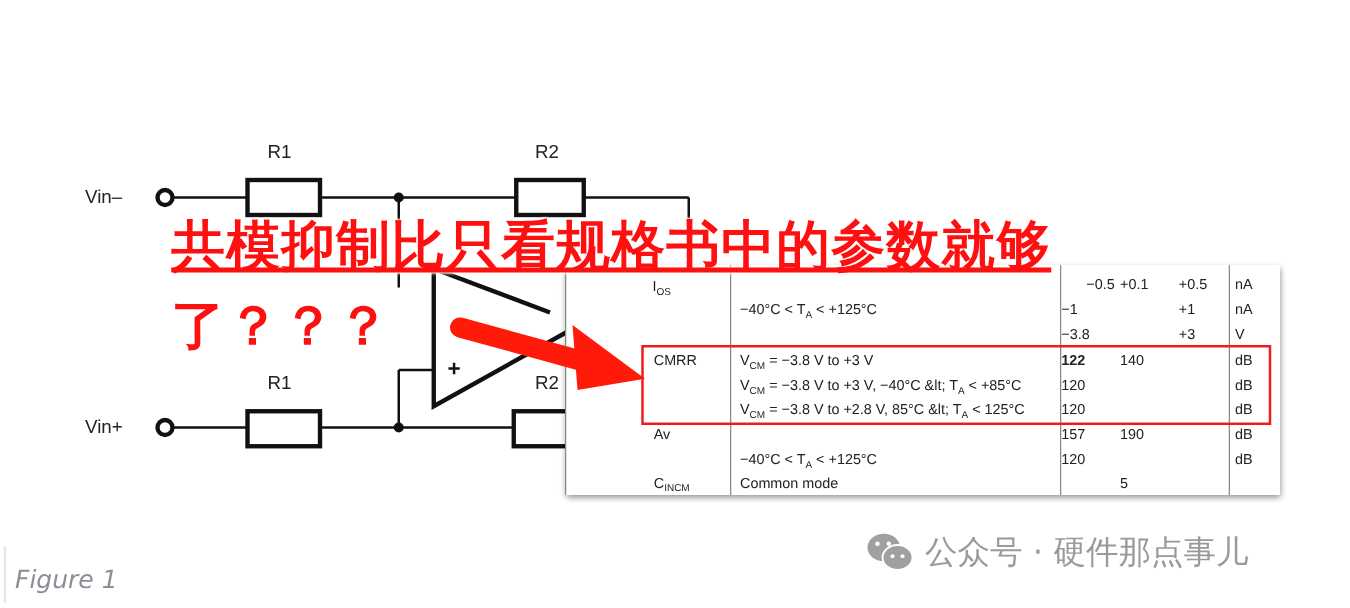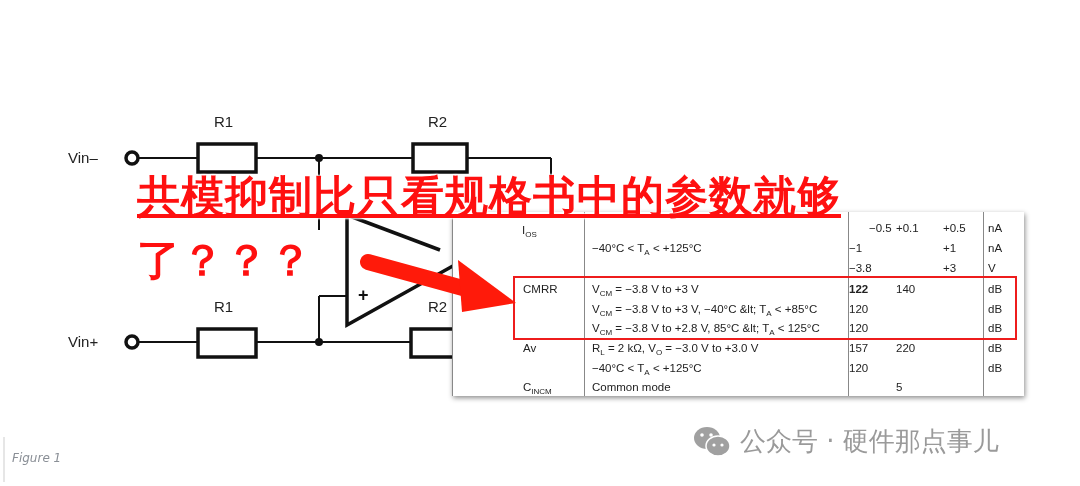--- a/index.html
+++ b/index.html
@@ -10,21 +10,21 @@
   svg.circuit { position:absolute; left:0; top:0; }
   .table-card { position:absolute; left:452px; top:212px; width:572px; height:184px; background:#fff;
                 box-shadow: 1px 2px 5px rgba(0,0,0,0.45); overflow:hidden; }
   .tcell { position:absolute; font-size:11.5px; color:#222; white-space:nowrap; font-family:"Liberation Sans", sans-serif; }
   .vdiv { position:absolute; top:0; bottom:0; width:1px; background:#888; }
   .sub { font-size:8px; vertical-align:-3px; }
   .red-box { position:absolute; left:61px; top:64px; width:504px; height:64px; border:2px solid #ee1c1c; box-sizing:border-box; }
   .headline { position:absolute; color:#ff1010; font-weight:bold; font-size:43px; letter-spacing:1px;
               font-family:"DejaVu Sans", sans-serif; white-space:nowrap;
               text-shadow: 0 0 2px #fff, 0 0 2px #fff, 0 0 3px #fff; }
-  .figure-caption { position:absolute; left:12px; top:451px; font-size:12px; font-style:italic; color:#8a8f96;
+  .figure-caption { position:absolute; left:12px; top:451px; font-size:20px; font-style:italic; color:#8a8f96;
                     font-family:"DejaVu Sans", sans-serif; }
   .caption-rule { position:absolute; left:3px; top:437px; width:2px; height:45px; background:#e6e6e6; }
   .watermark { position:absolute; left:692px; top:424px; font-size:26px; color:#9a9a9a; display:flex; align-items:center; gap:8px;
                font-family:"DejaVu Sans", sans-serif; }
 </style>
 </head>
 <body>
 
 <svg class="circuit" width="1080" height="486" viewBox="0 0 1080 486">
   <g stroke="#111" fill="none">
@@ -93,23 +93,22 @@
 
   <div class="tcell" style="left:140px;top:91px;"><span>V</span><span class="sub">CM</span><span> = −3.8 V to +3 V, −40°C &amp;lt; T</span><span class="sub">A</span><span> &lt; +85°C</span></div>
   <div class="tcell" style="left:397px;top:91px;">120</div>
   <div class="tcell" style="left:536px;top:91px;">dB</div>
 
   <div class="tcell" style="left:140px;top:110px;"><span>V</span><span class="sub">CM</span><span> = −3.8 V to +2.8 V, 85°C &amp;lt; T</span><span class="sub">A</span><span> &lt; 125°C</span></div>
   <div class="tcell" style="left:397px;top:110px;">120</div>
   <div class="tcell" style="left:536px;top:110px;">dB</div>
 
   <div class="tcell" style="left:71px;top:130px;">Av</div>
-  <div class="tcell" style="left:140px;top:130px;"><span>R</span><span class="sub">L</span><span> = 2 kΩ, V</span><span class="sub">O</span><span> = −3.0 V to +3.0 V</span></div>
   <div class="tcell" style="left:397px;top:130px;">157</div>
-  <div class="tcell" style="left:444px;top:130px;">220</div>
+  <div class="tcell" style="left:444px;top:130px;">190</div>
   <div class="tcell" style="left:536px;top:130px;">dB</div>
 
   <div class="tcell" style="left:140px;top:150px;"><span>−40°C &lt; T</span><span class="sub">A</span><span> &lt; +125°C</span></div>
   <div class="tcell" style="left:397px;top:150px;">120</div>
   <div class="tcell" style="left:536px;top:150px;">dB</div>
 
   <div class="tcell" style="left:71px;top:169px;"><span>C</span><span class="sub">INCM</span></div>
   <div class="tcell" style="left:140px;top:169px;">Common mode</div>
   <div class="tcell" style="left:444px;top:169px;">5</div>
   <div class="tcell" style="left:536px;top:183px;">pF</div>

